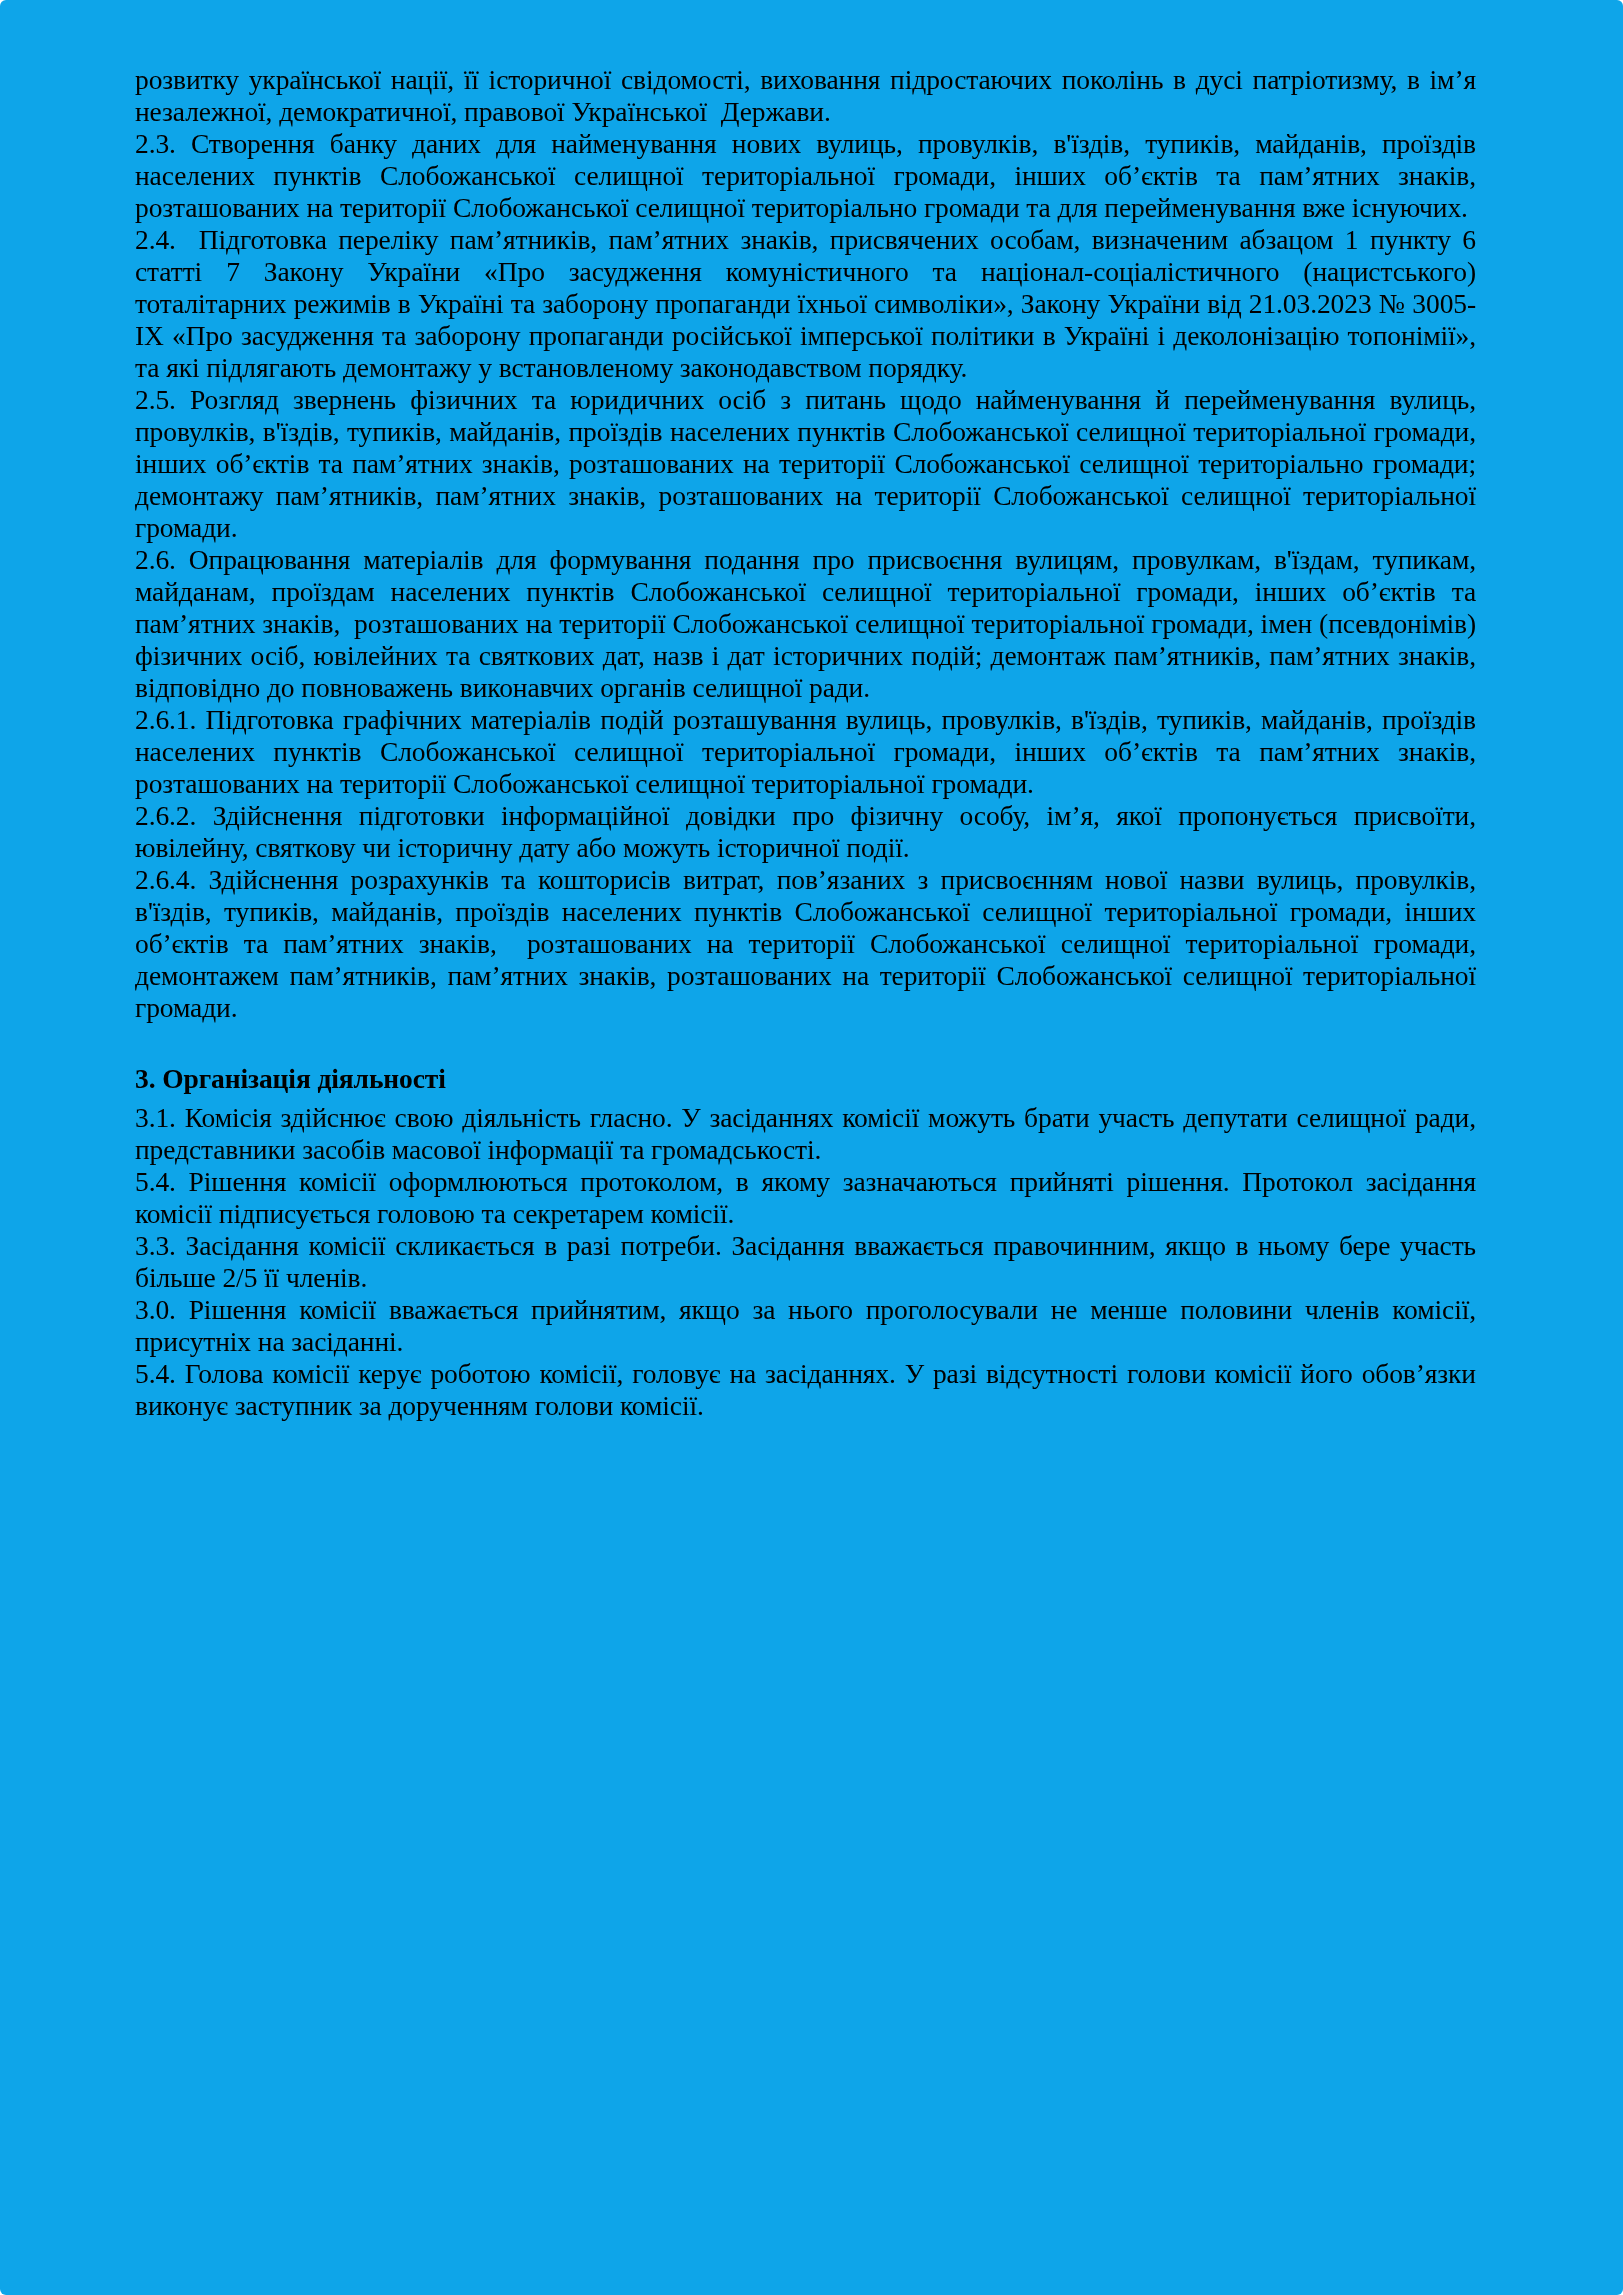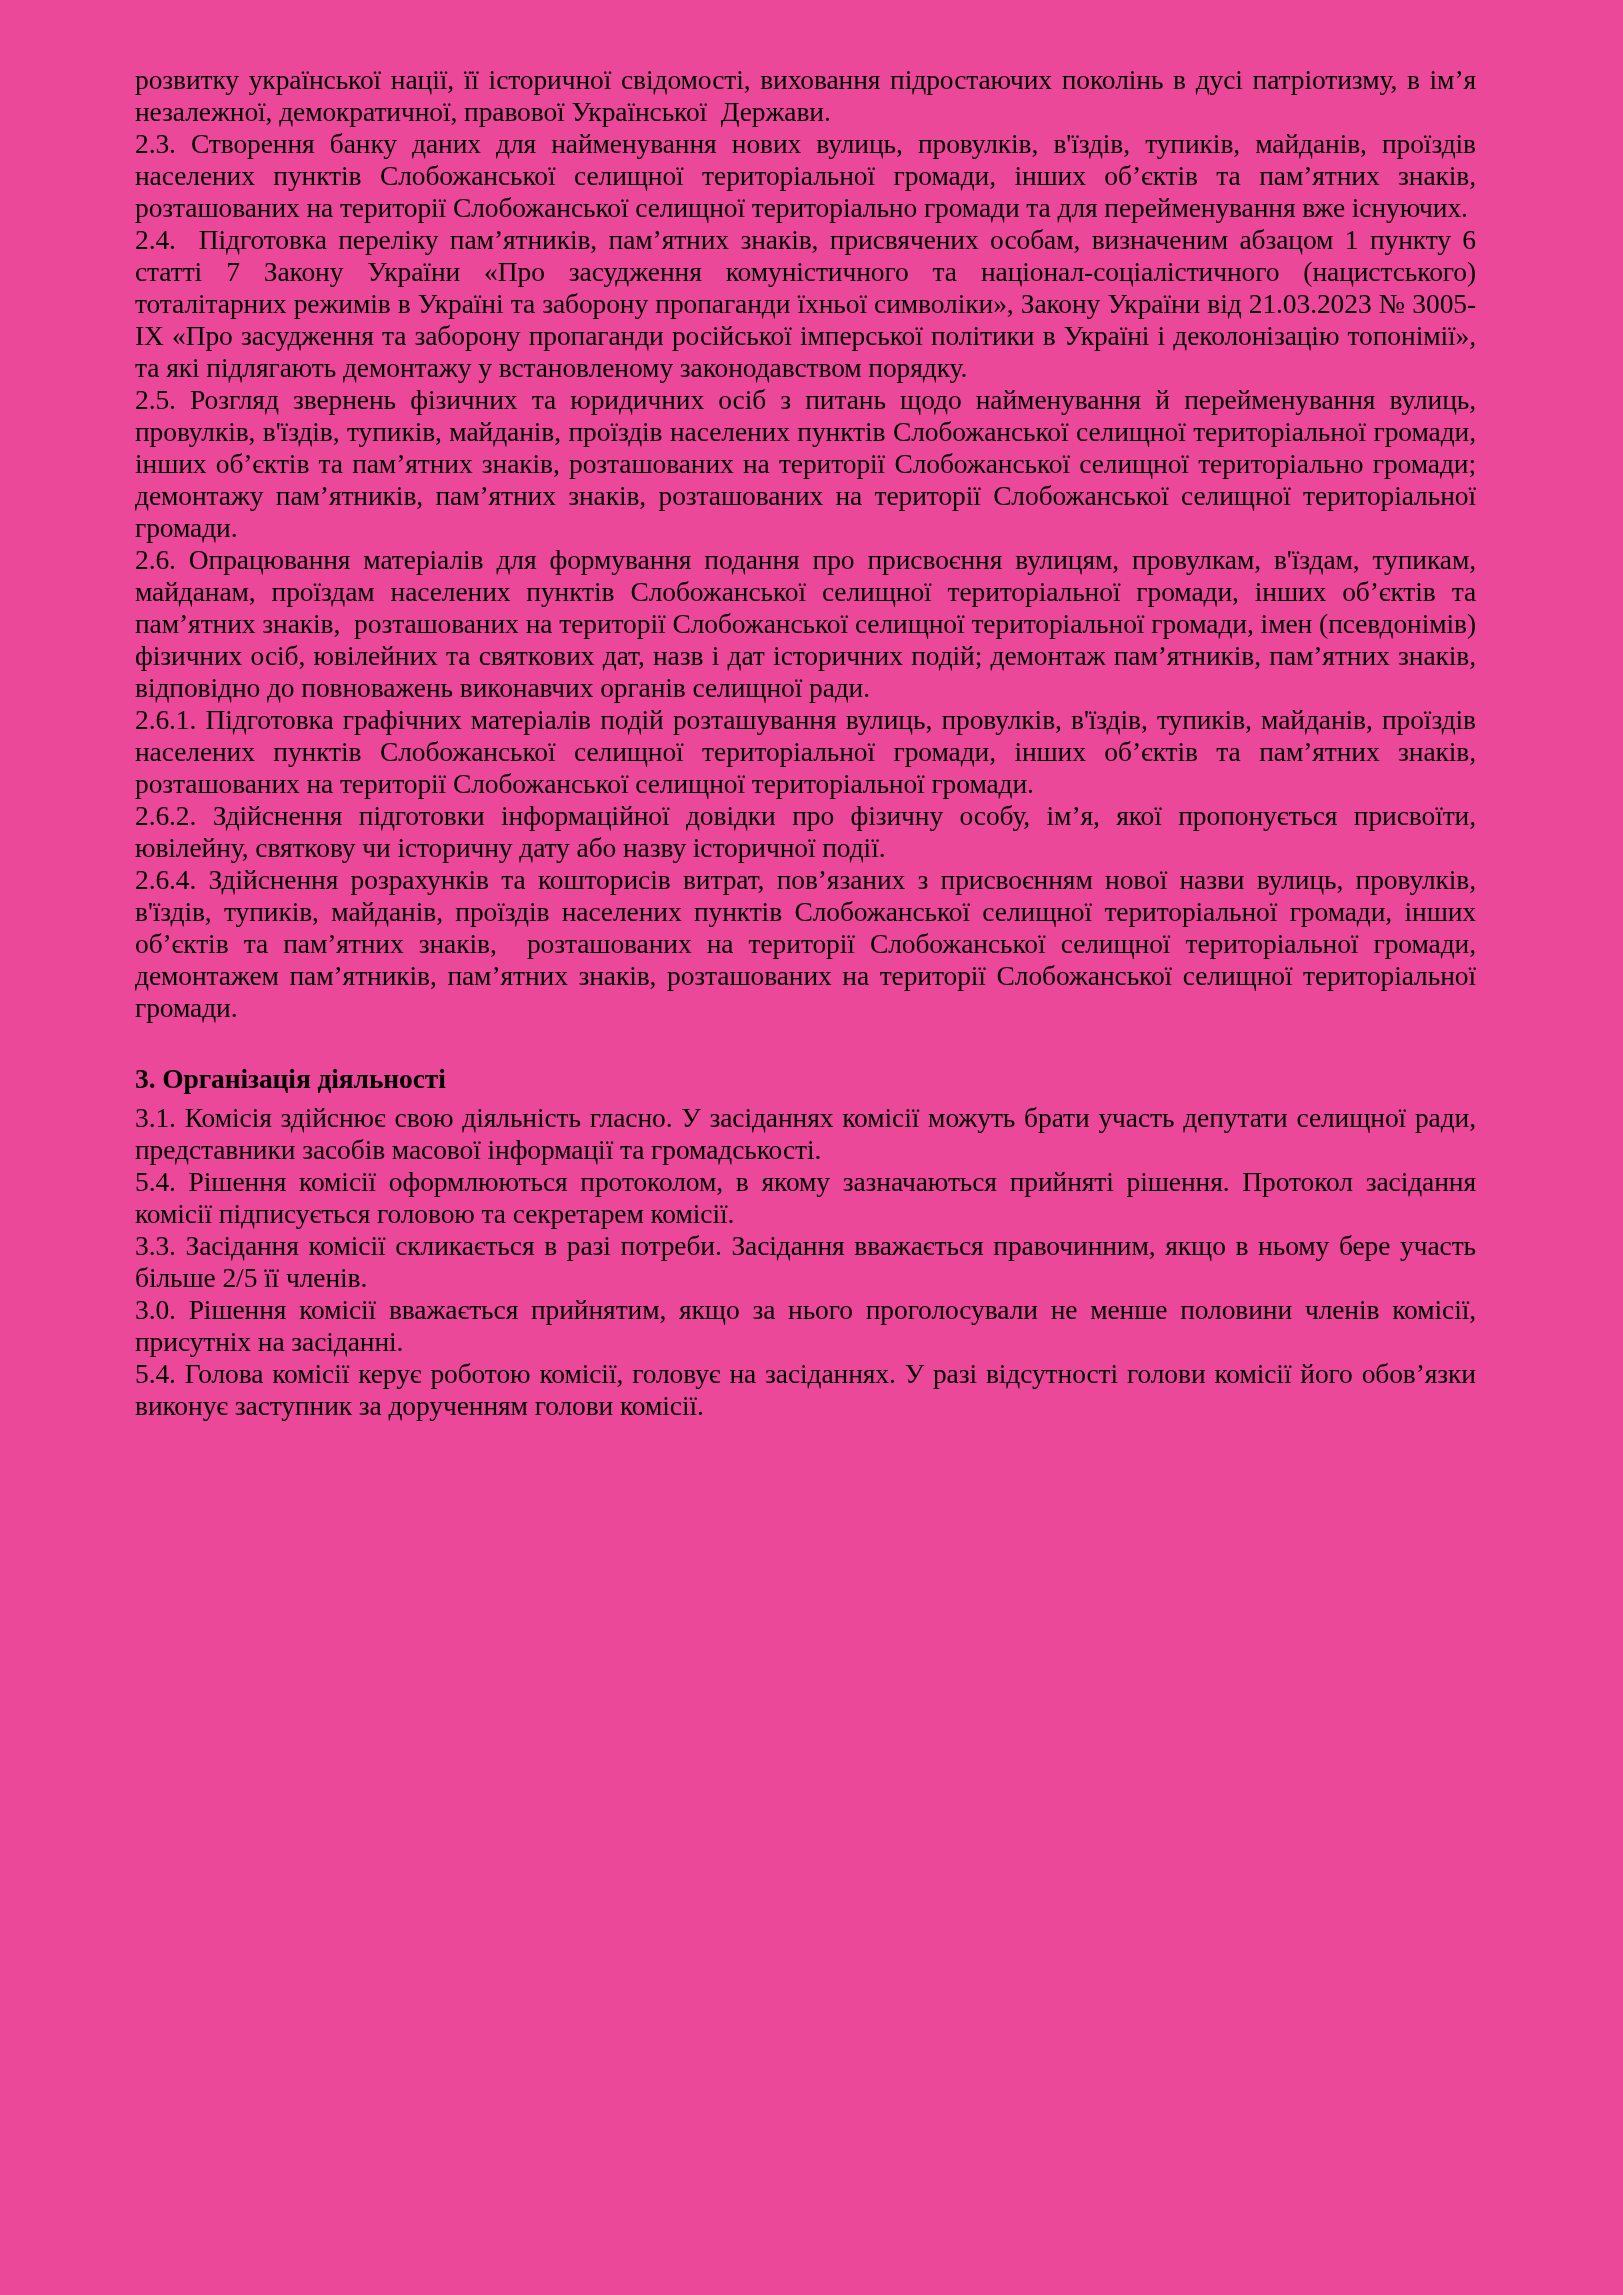--- a/index.html
+++ b/index.html
@@ -4,22 +4,23 @@
 <style>
   html, body {
     margin: 0;
     padding: 0;
     background: #ffffff;
   }
   .page {
     position: relative;
     width: 1623px;
     height: 2295px;
-    background: #ec4899;
+    background: #0ea5e9;
     overflow: hidden;
+    border-radius: 6px;
   }
   .text-block {
     position: absolute;
     left: 135px;
     top: 64px;
     width: 1341px;
     color: #000000;
     font-family: "Liberation Serif", "DejaVu Serif", serif;
     font-size: 27.5px;
     line-height: 32px;
@@ -43,21 +44,21 @@
 <body>
 
 <div class="page">
   <div class="text-block">
       <p class="para body">розвитку української нації, її історичної свідомості, виховання підростаючих поколінь в дусі патріотизму, в ім’я незалежної, демократичної, правової Української  Держави.</p>
       <p class="para body">2.3. Створення банку даних для найменування нових вулиць, провулків, в'їздів, тупиків, майданів, проїздів населених пунктів Слобожанської селищної територіальної громади, інших об’єктів та пам’ятних знаків,  розташованих на території Слобожанської селищної територіально громади та для перейменування вже існуючих.</p>
       <p class="para body">2.4.  Підготовка переліку пам’ятників, пам’ятних знаків, присвячених особам, визначеним абзацом 1 пункту 6 статті 7 Закону України «Про засудження комуністичного та націонал-соціалістичного (нацистського) тоталітарних режимів в Україні та заборону пропаганди їхньої символіки», Закону України від 21.03.2023 № 3005-IX «Про засудження та заборону пропаганди російської імперської політики в Україні і деколонізацію топонімії», та які підлягають демонтажу у встановленому законодавством порядку.</p>
       <p class="para body">2.5. Розгляд звернень фізичних та юридичних осіб з питань щодо найменування й перейменування вулиць, провулків, в'їздів, тупиків, майданів, проїздів населених пунктів Слобожанської селищної територіальної громади, інших об’єктів та пам’ятних знаків, розташованих на території Слобожанської селищної територіально громади; демонтажу пам’ятників, пам’ятних знаків, розташованих на території Слобожанської селищної територіальної громади.</p>
       <p class="para body">2.6. Опрацювання матеріалів для формування подання про присвоєння вулицям, провулкам, в'їздам, тупикам, майданам, проїздам населених пунктів Слобожанської селищної територіальної громади, інших об’єктів та пам’ятних знаків,  розташованих на території Слобожанської селищної територіальної громади, імен (псевдонімів) фізичних осіб, ювілейних та святкових дат, назв і дат історичних подій; демонтаж пам’ятників, пам’ятних знаків, відповідно до повноважень виконавчих органів селищної ради.</p>
       <p class="para body">2.6.1. Підготовка графічних матеріалів подій розташування вулиць, провулків, в'їздів, тупиків, майданів, проїздів населених пунктів Слобожанської селищної територіальної громади, інших об’єктів та пам’ятних знаків,  розташованих на території Слобожанської селищної територіальної громади.</p>
-      <p class="para body">2.6.2. Здійснення підготовки інформаційної довідки про фізичну особу, ім’я, якої пропонується присвоїти, ювілейну, святкову чи історичну дату або назву історичної події.</p>
+      <p class="para body">2.6.2. Здійснення підготовки інформаційної довідки про фізичну особу, ім’я, якої пропонується присвоїти, ювілейну, святкову чи історичну дату або можуть історичної події.</p>
       <p class="para body">2.6.4. Здійснення розрахунків та кошторисів витрат, пов’язаних з присвоєнням нової назви вулиць, провулків, в'їздів, тупиків, майданів, проїздів населених пунктів Слобожанської селищної територіальної громади, інших об’єктів та пам’ятних знаків,  розташованих на території Слобожанської селищної територіальної громади, демонтажем пам’ятників, пам’ятних знаків, розташованих на території Слобожанської селищної територіальної громади.</p>
       <p class="para heading">3. Організація діяльності</p>
       <p class="para body">3.1. Комісія здійснює свою діяльність гласно. У засіданнях комісії можуть брати участь депутати селищної ради, представники засобів масової інформації та громадськості.</p>
       <p class="para body">5.4. Рішення комісії оформлюються протоколом, в якому зазначаються прийняті рішення. Протокол засідання комісії підписується головою та секретарем комісії.</p>
       <p class="para body">3.3. Засідання комісії скликається в разі потреби. Засідання вважається правочинним, якщо в ньому бере участь більше 2/5 її членів.</p>
       <p class="para body">3.0. Рішення комісії вважається прийнятим, якщо за нього проголосували не менше половини членів комісії, присутніх на засіданні.</p>
       <p class="para body">5.4. Голова комісії керує роботою комісії, головує на засіданнях. У разі відсутності голови комісії його обов’язки виконує заступник за дорученням голови комісії.</p>
     </div>
 </div>
 

